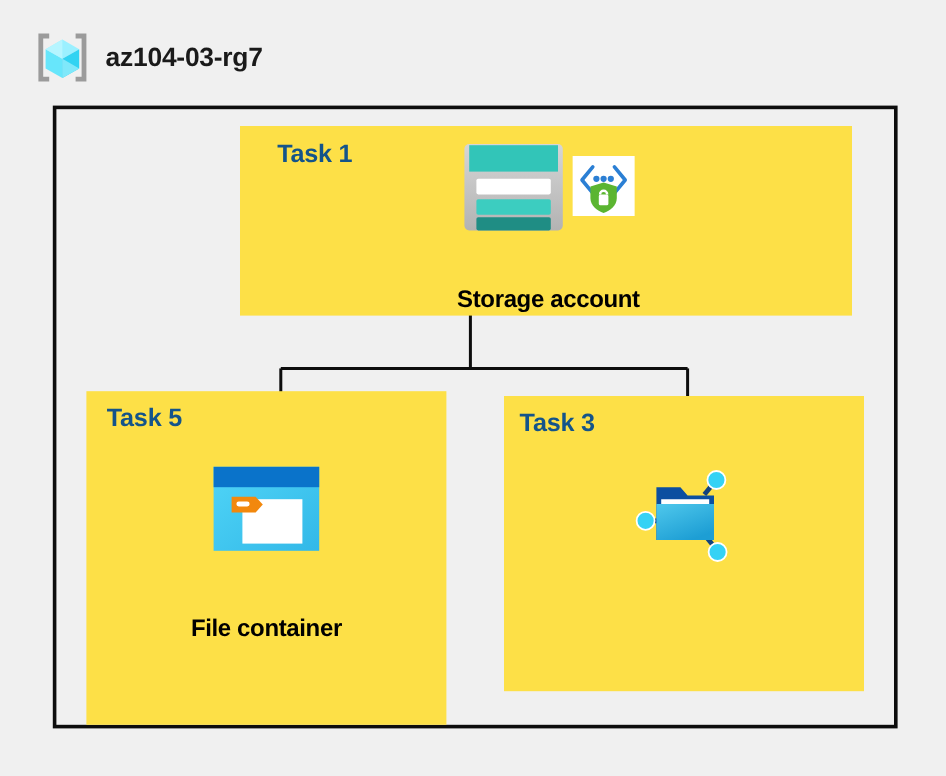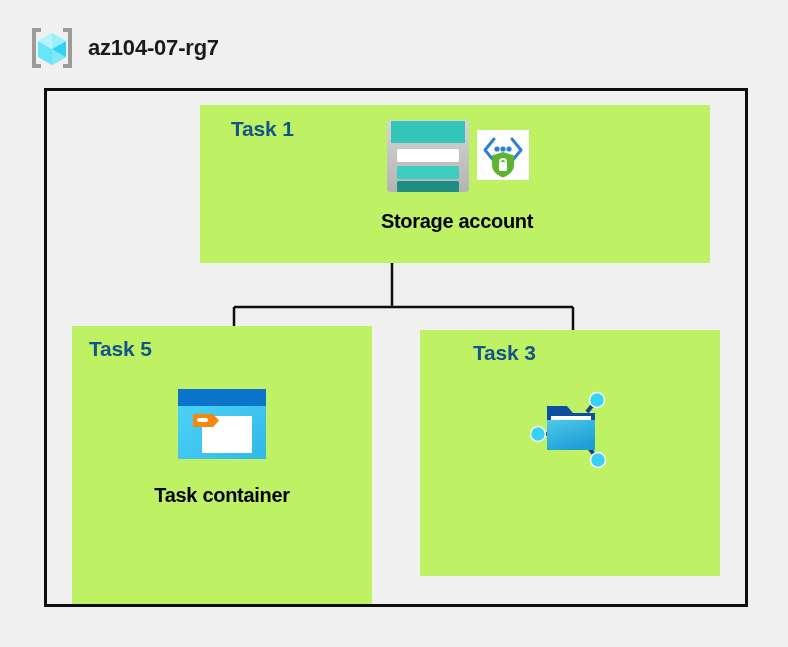--- a/index.html
+++ b/index.html
@@ -51,45 +51,46 @@
     width: 704px;
     height: 519px;
     border: 3px solid #0d0d0d;
     box-sizing: border-box;
     background: transparent;
   }
 
   
   .task-box {
     position: absolute;
-    background: #bef264;
+    background: #fde047;
     box-sizing: border-box;
   }
   .task-box-1 { left: 200px; top: 105px; width: 510px; height: 158px; }
   .task-box-5 { left: 72px;  top: 326px; width: 300px; height: 278px; }
   .task-box-3 { left: 420px; top: 330px; width: 300px; height: 246px; }
 
   .task-label {
     position: absolute;
     font-size: 21px;
     font-weight: bold;
     color: #14548a;
     letter-spacing: -0.2px;
     white-space: nowrap;
   }
   .task-box-1 .task-label { left: 31px; top: 12px; }
   .task-box-5 .task-label { left: 17px; top: 11px; }
-  .task-box-3 .task-label { left: 13px; top: 11px; margin-left: 40px; }
+  .task-box-3 .task-label { left: 13px; top: 11px; }
 
   
   .node {
     position: absolute;
     display: flex;
     flex-direction: column;
     align-items: center;
+    gap: 28px;
   }
   .node-icons {
     display: flex;
     flex-direction: row;
     align-items: flex-start;
     justify-content: center;
   }
   .node-caption {
     font-size: 20px;
     font-weight: bold;
@@ -136,21 +137,21 @@
         <path d="M24 9 L38 17 L24 25 L10 17 Z" fill="#9bf0ff"></path>
 
         <path d="M10 17 L24 25 L24 41 L10 33 Z" fill="#67e6fb"></path>
 
         <path d="M38 17 L38 33 L24 41 L24 25 Z" fill="#32d3f2"></path>
 
         <path d="M24 9 L24 25 L10 17 Z" fill="#b6f5ff"></path>
         <path d="M24 25 L38 33 L24 41 Z" fill="#7fe8fa"></path>
       </svg>
     </span>
-    <span class="rg-title">az104-07-rg7</span>
+    <span class="rg-title">az104-03-rg7</span>
   </div>
 
   <div class="outer-box"></div>
 
   <svg class="connector-svg" viewBox="0 0 788 647" xmlns="http://www.w3.org/2000/svg">
 
     <path d="M392 229 L392 307" stroke="#0d0d0d" stroke-width="2.5" fill="none"></path>
 
     <path d="M234 307 L573 307" stroke="#0d0d0d" stroke-width="2.5" fill="none"></path>
 
@@ -224,21 +225,21 @@
 
             <rect x="1" y="1" width="88" height="17" fill="#0a73ca"></rect>
 
             <rect x="25" y="28" width="50" height="37" fill="#ffffff"></rect>
 
             <path d="M16 26 L36 26 L42 32.5 L36 39 L16 39 Z" fill="#f2880d"></path>
             <rect x="20" y="30" width="11" height="4" rx="2" fill="#ffffff"></rect>
           </svg>
         </span>
       </div>
-      <span class="node-caption">Task container</span>
+      <span class="node-caption">File container</span>
     </div>
   </div>
 
   <div class="task-box task-box-3">
     <span class="task-label">Task 3</span>
 
     <div class="node node-fileshare">
       <div class="node-icons">
         <span>
           <svg width="86" height="80" viewBox="0 0 86 80" xmlns="http://www.w3.org/2000/svg">

